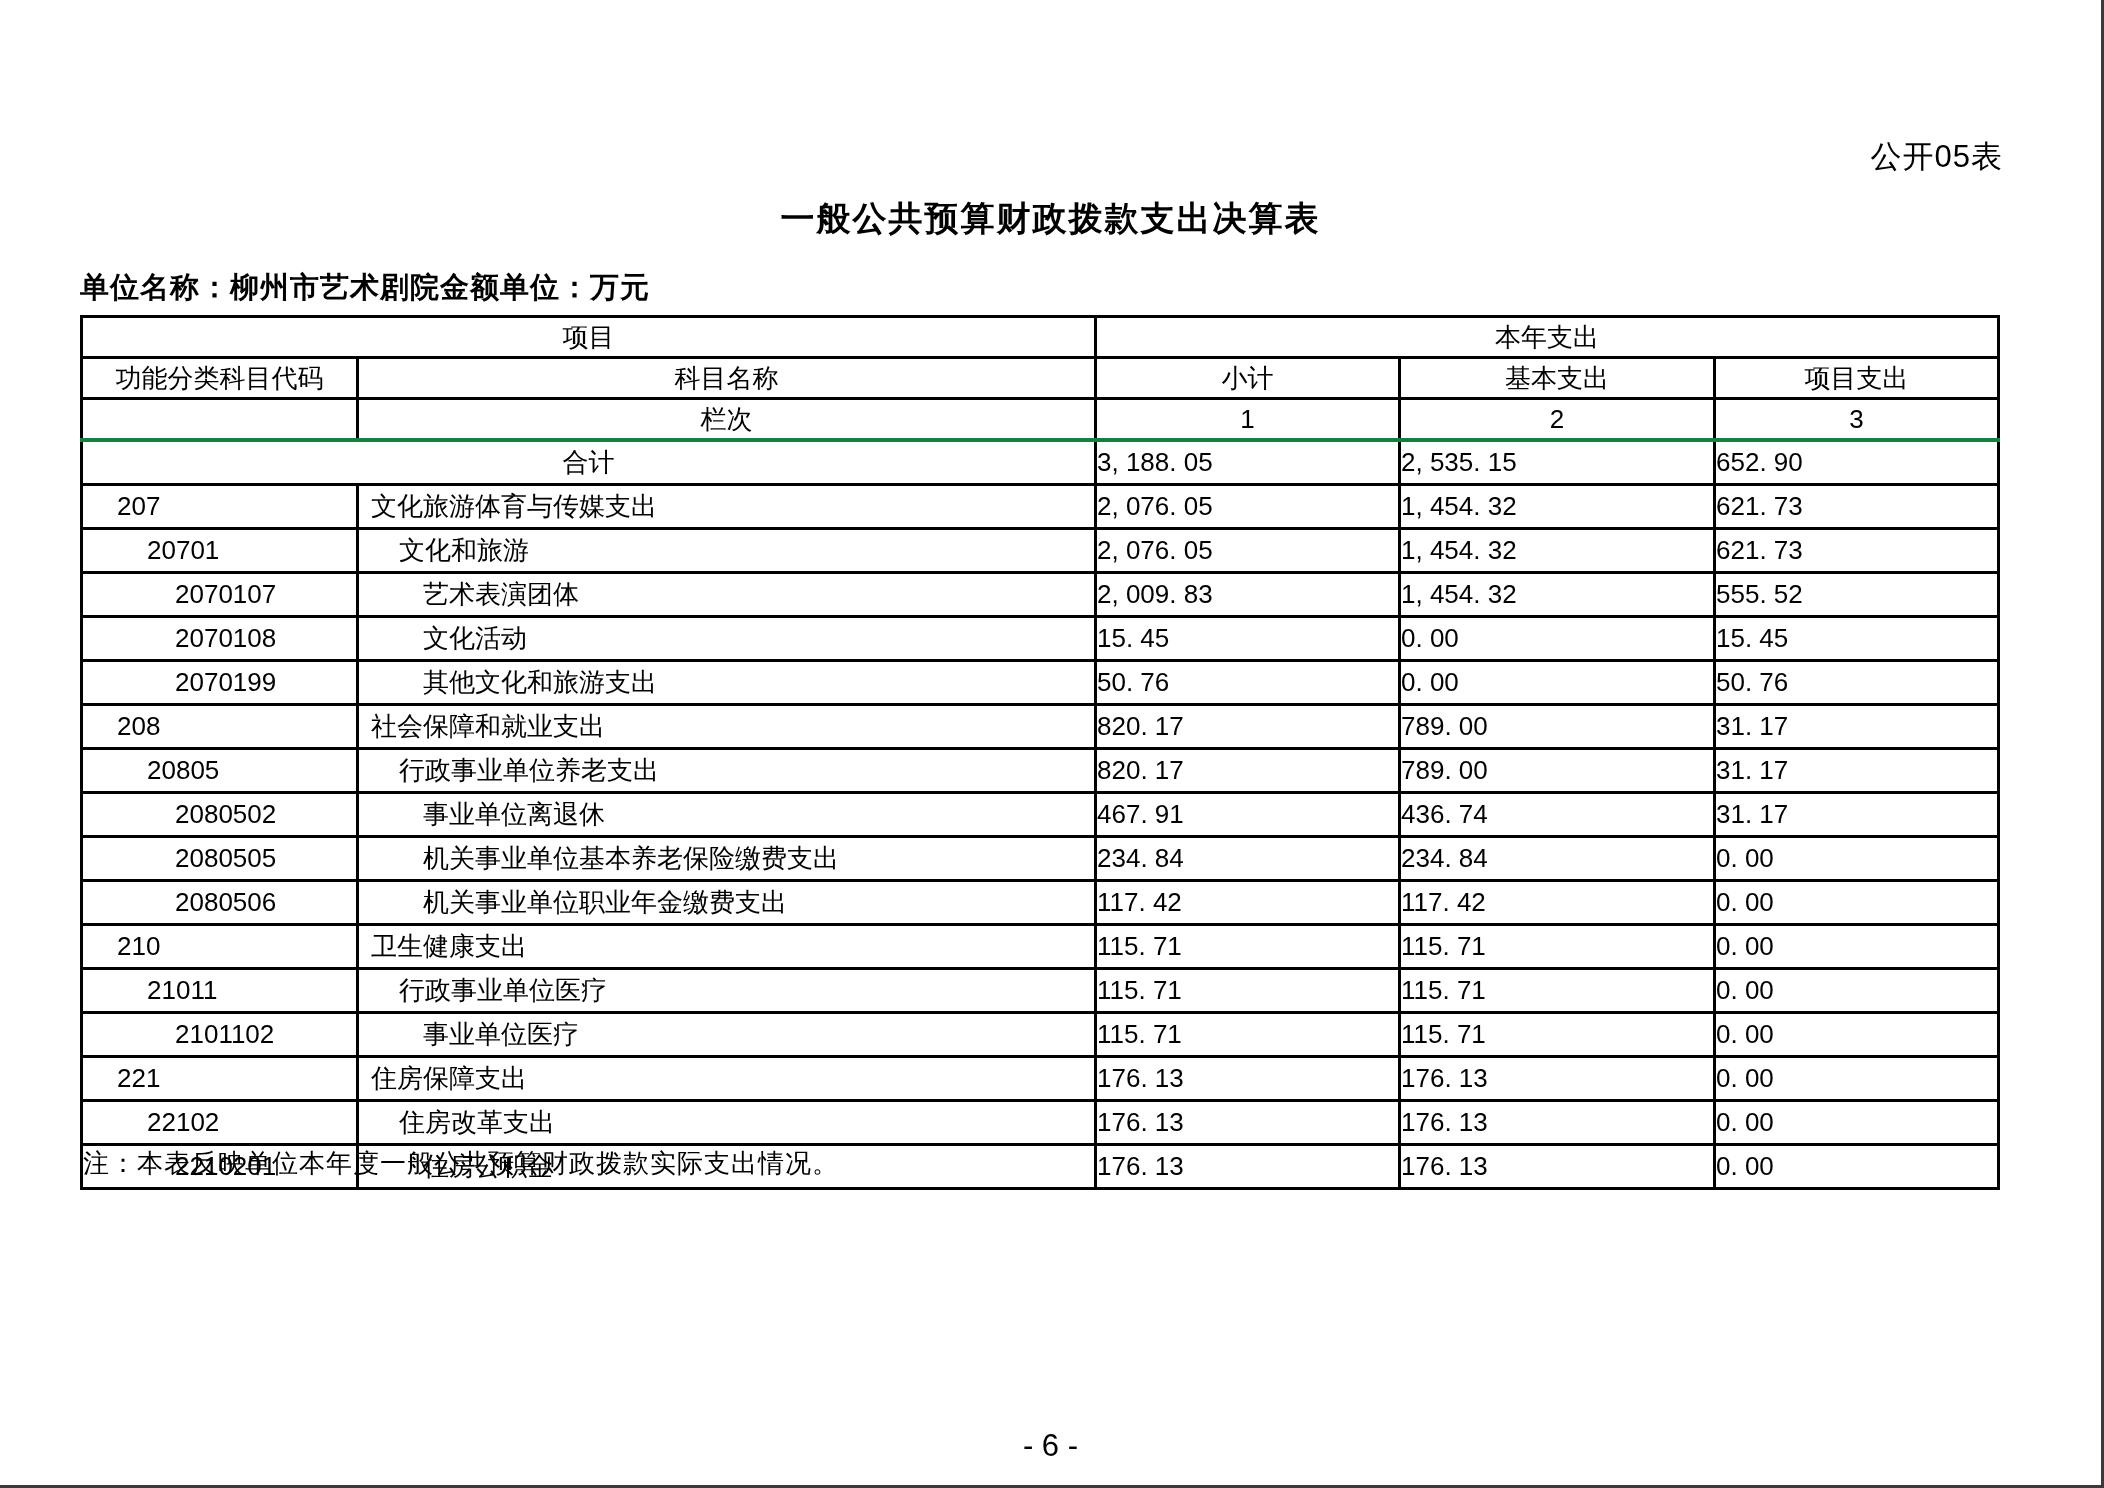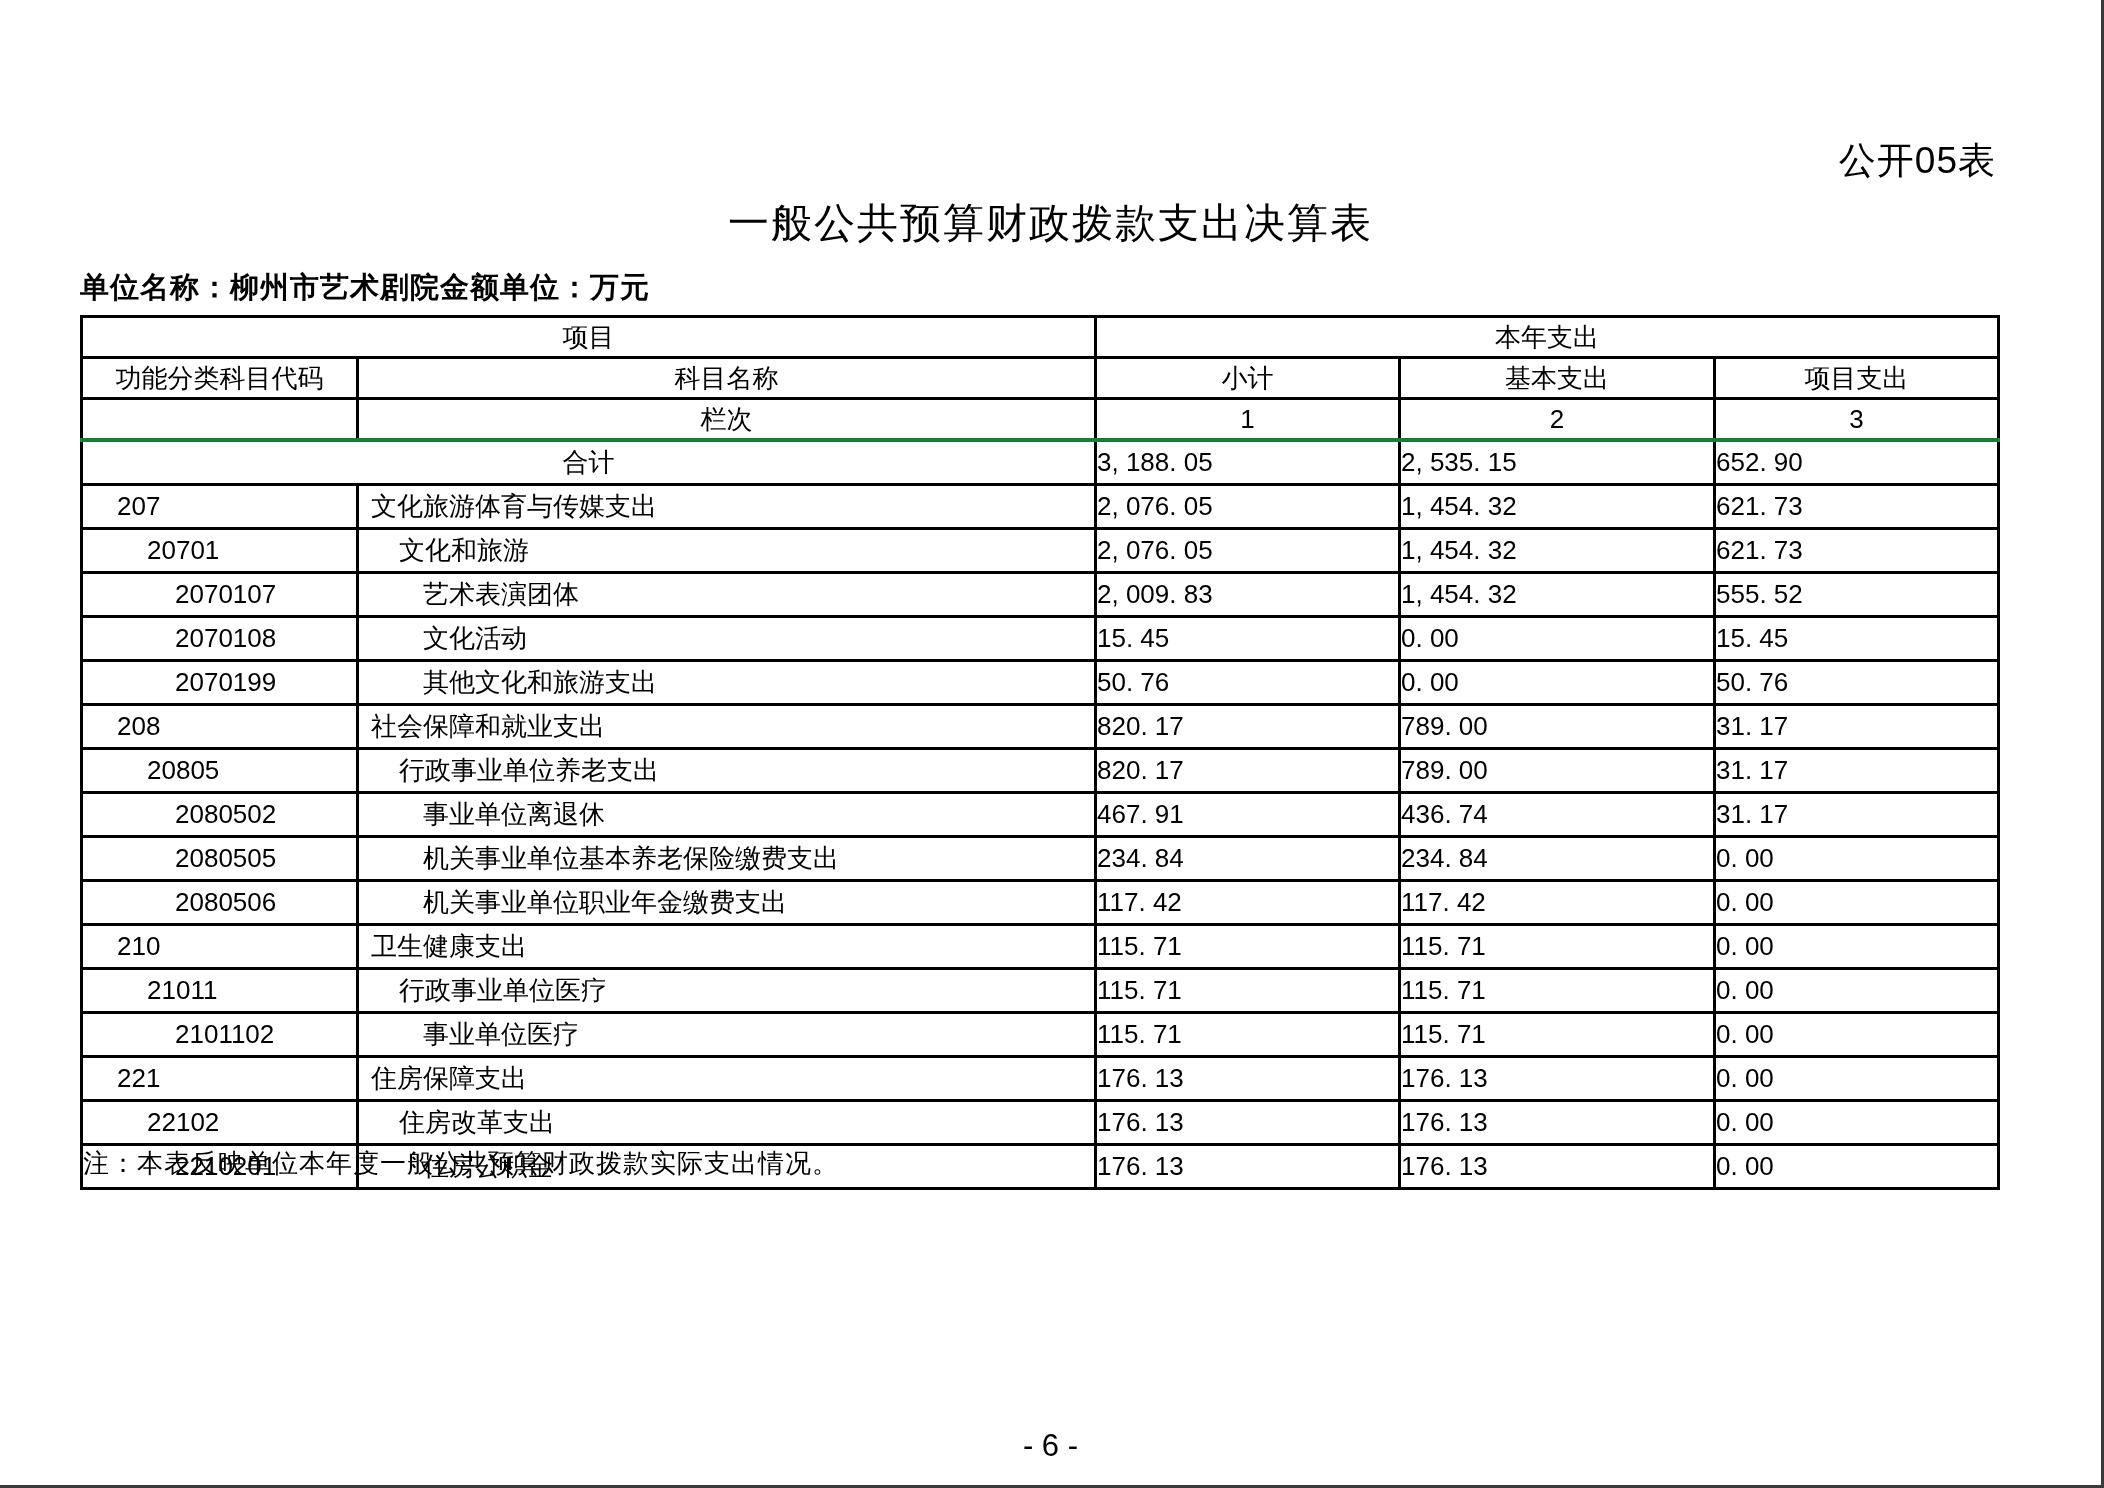--- a/index.html
+++ b/index.html
@@ -11,32 +11,32 @@
     color: #000000;
     font-family: "Liberation Sans", sans-serif;
     box-sizing: border-box;
     border-right: 3px solid #3a3a3a;
     border-bottom: 3px solid #3a3a3a;
     overflow: hidden;
   }
   .form-tag {
     position: absolute;
     top: 136px;
-    right: 105px;
-    font-size: 37px;
+    right: 98px;
+    font-size: 31px;
     letter-spacing: 1px;
   }
   .doc-title {
     position: absolute;
     top: 196px;
     left: 0;
     width: 100%;
     text-align: center;
-    font-size: 41px;
-    font-weight: normal;
+    font-size: 34px;
+    font-weight: bold;
     letter-spacing: 2px;
   }
   .meta-row {
     position: absolute;
     top: 268px;
     left: 80px;
     width: 1917px;
     display: flex;
     justify-content: flex-start;
     font-size: 29px;

